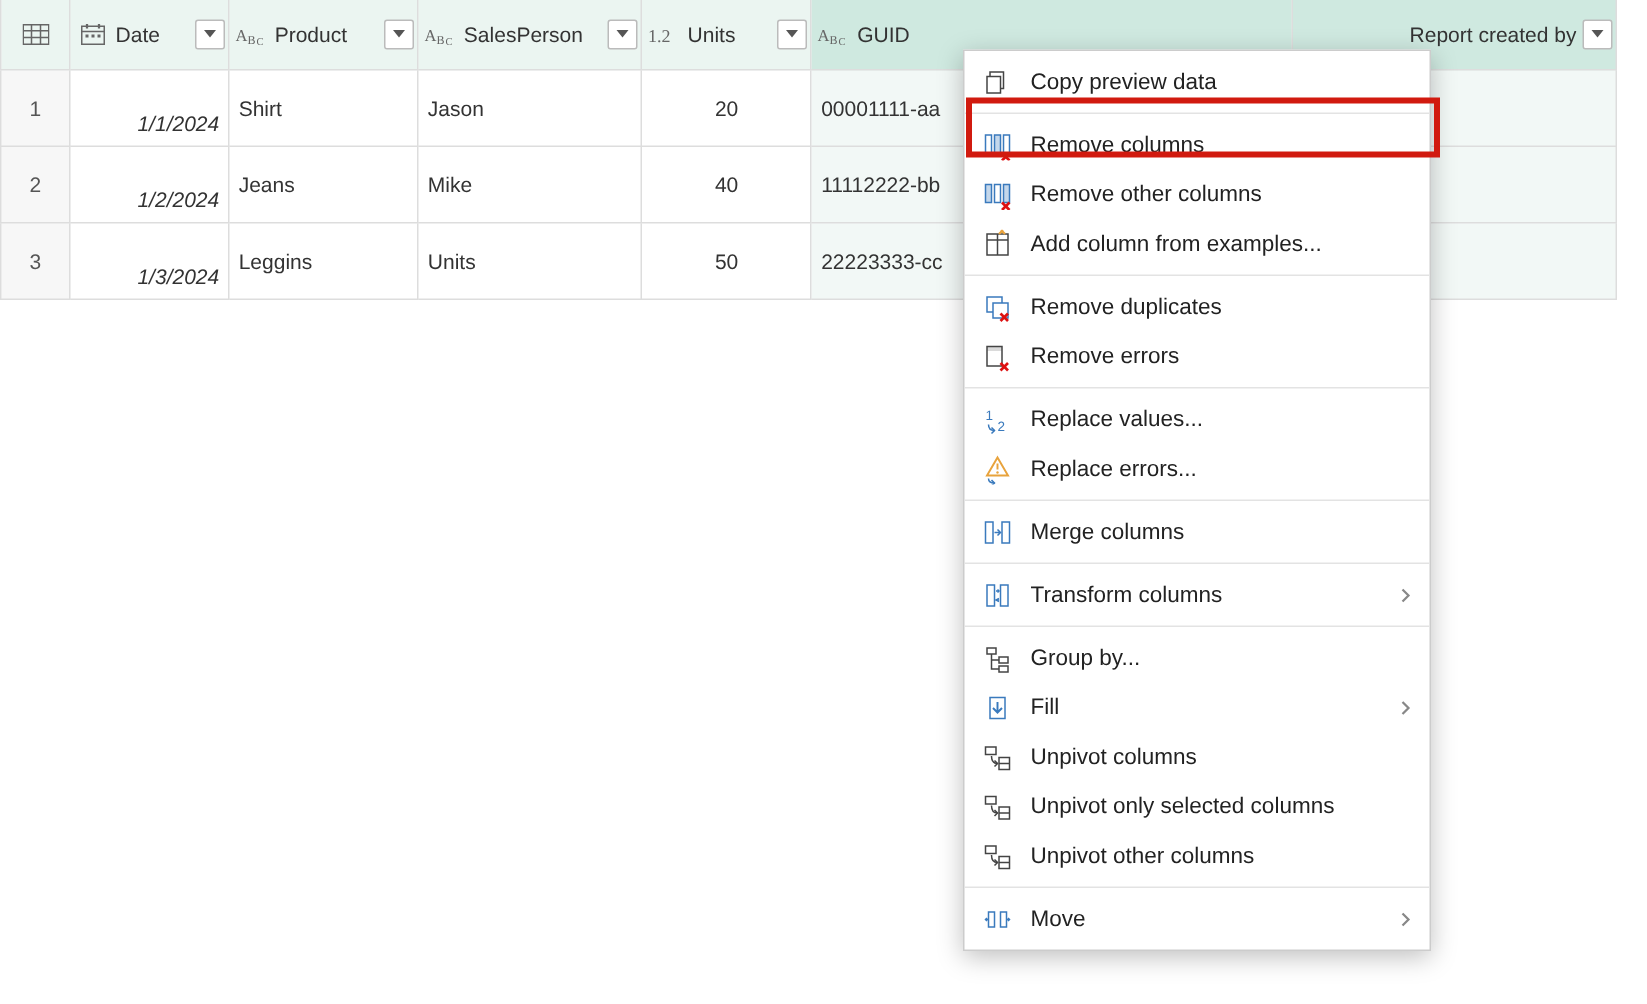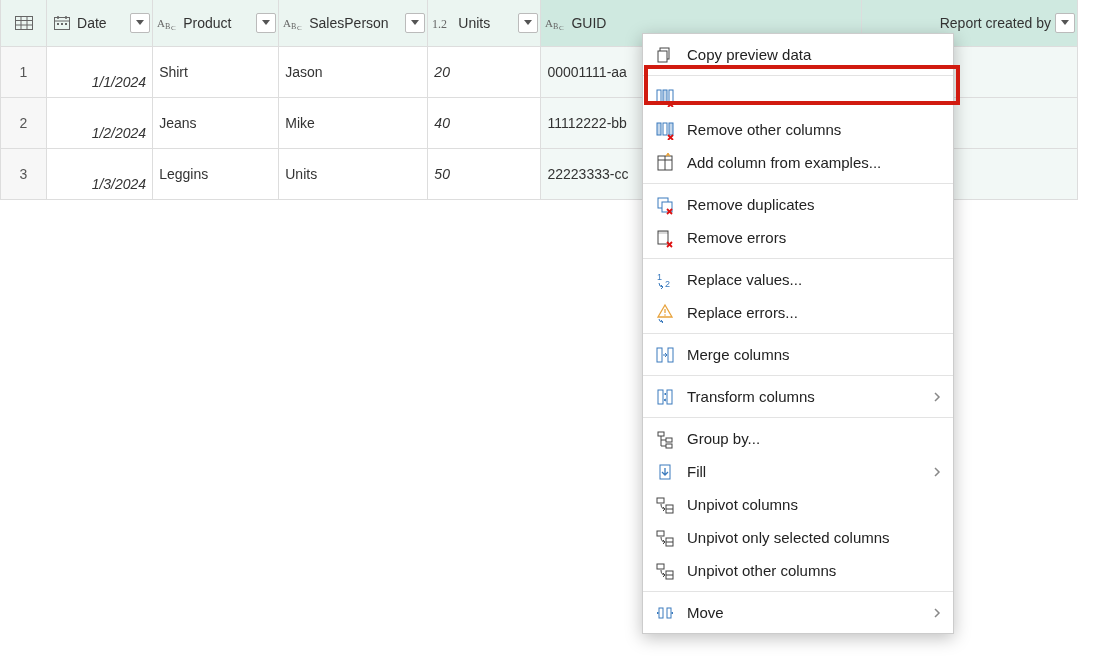--- a/index.html
+++ b/index.html
@@ -85,21 +85,21 @@
       flex-shrink: 0;
     }
     .filter-btn svg { display: block; }
     
     .data-inner {
       padding: 0 6px;
       line-height: 30px;
       white-space: nowrap;
       overflow: hidden;
     }
-    .data-inner.num { text-align: left; font-style: italic; }
+    .data-inner.num { text-align: center; }
     .data-inner.date { text-align: right; font-style: italic; margin-top: 20px; }
     
     
     .table-corner {
       width: 46px;
       text-align: center;
     }
     
     
     .context-menu {
@@ -345,20 +345,21 @@
   <div class="menu-item">
     <span class="menu-icon">
       <svg width="20" height="20" viewBox="0 0 20 20">
           <rect x="2" y="3" width="4" height="12" fill="none" stroke="#3a7abd"></rect>
           <rect x="8" y="3" width="4" height="12" fill="#3a7abd" fill-opacity="0.3" stroke="#3a7abd"></rect>
           <rect x="14" y="3" width="4" height="12" fill="none" stroke="#3a7abd"></rect>
           <line x1="13" y1="15" x2="18" y2="20" stroke="#d11" stroke-width="1.8"></line>
           <line x1="18" y1="15" x2="13" y2="20" stroke="#d11" stroke-width="1.8"></line>
         </svg>
     </span>
+    <span class="menu-label">Remove columns</span>
   </div>
   <div class="menu-item">
     <span class="menu-icon">
       <svg width="20" height="20" viewBox="0 0 20 20">
           <rect x="2" y="3" width="4" height="12" fill="#3a7abd" fill-opacity="0.3" stroke="#3a7abd"></rect>
           <rect x="8" y="3" width="4" height="12" fill="none" stroke="#3a7abd"></rect>
           <rect x="14" y="3" width="4" height="12" fill="#3a7abd" fill-opacity="0.3" stroke="#3a7abd"></rect>
           <line x1="13" y1="15" x2="18" y2="20" stroke="#d11" stroke-width="1.8"></line>
           <line x1="18" y1="15" x2="13" y2="20" stroke="#d11" stroke-width="1.8"></line>
         </svg>

